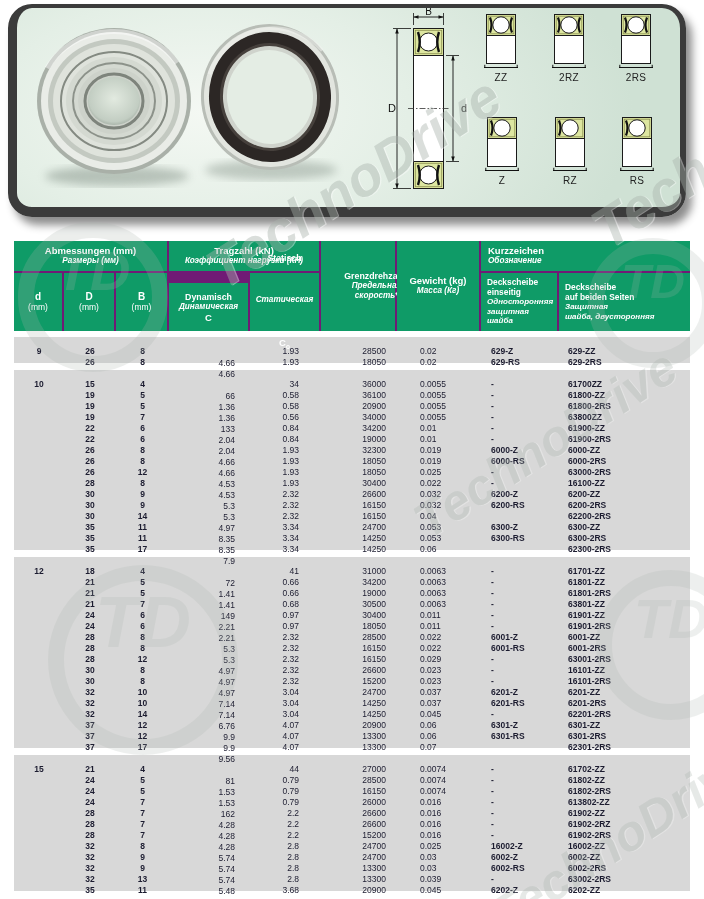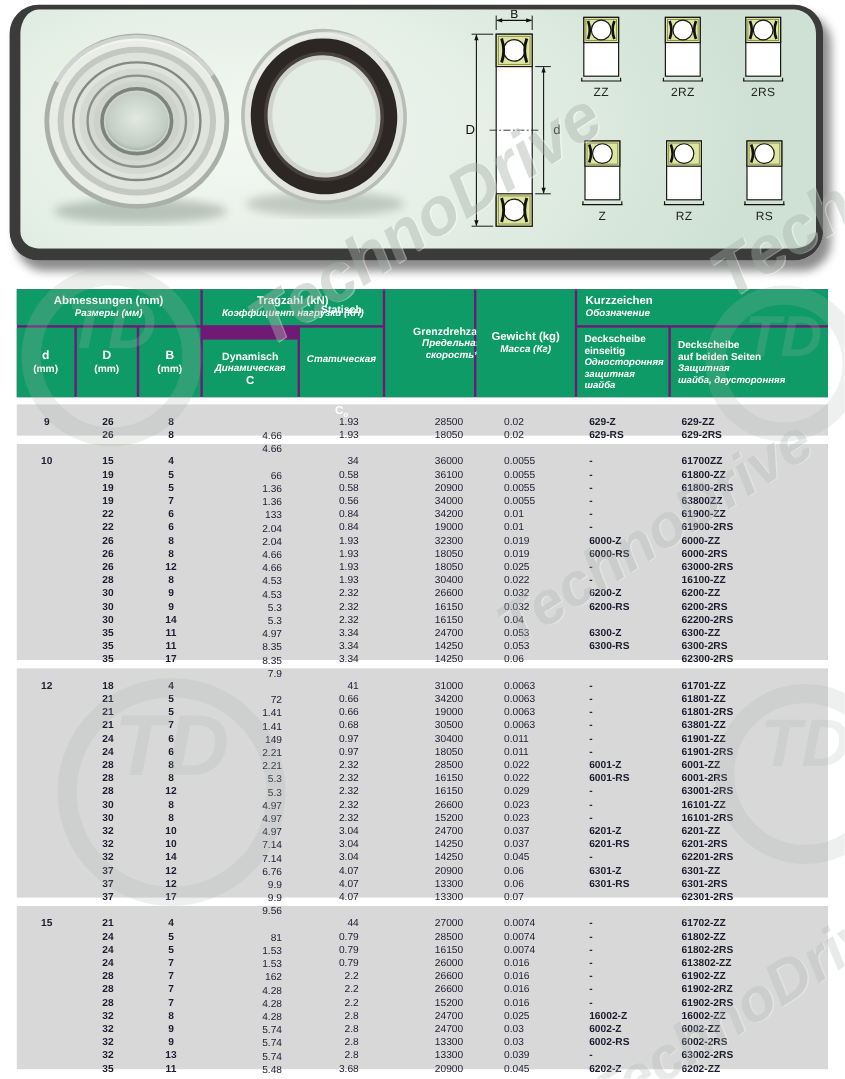--- a/index.html
+++ b/index.html
@@ -50,21 +50,21 @@
   .h-D{grid-column:2;grid-row:2;}
   .h-B{grid-column:3;grid-row:2;}
   .h-dyn{grid-column:4;grid-row:2;margin-top:10px;}
   .h-stat{grid-column:5;grid-row:2;gap:32px;}
   .h-one{grid-column:8;grid-row:2;}
   .h-two{grid-column:9;grid-row:2;}
   .h-one,.h-two{align-items:flex-start;text-align:left;padding-left:6px;line-height:9.5px;}
   .h-one .de,.h-two .de{font-size:8.4px;white-space:pre-line;}
   .h-one .ru,.h-two .ru{font-size:8px;}
   .dim-label{font-weight:bold;font-size:10px;}
-  .dim-unit{font-weight:bold;font-size:8.5px;}
+  .dim-unit{font-weight:normal;font-size:8.5px;}
   sub{font-size:6.5px;}
   
   .tbody{margin-top:6px;}
   .group{background:var(--row-gray);padding:2px 0;margin-bottom:7px;}
   .row{
     display:grid;
     grid-template-columns:50px 52px 53px 81px 71px 76px 84px 78px 131px;
     height:11px;align-items:center;
     font-size:8.5px;color:var(--ink);line-height:11px;
   }

